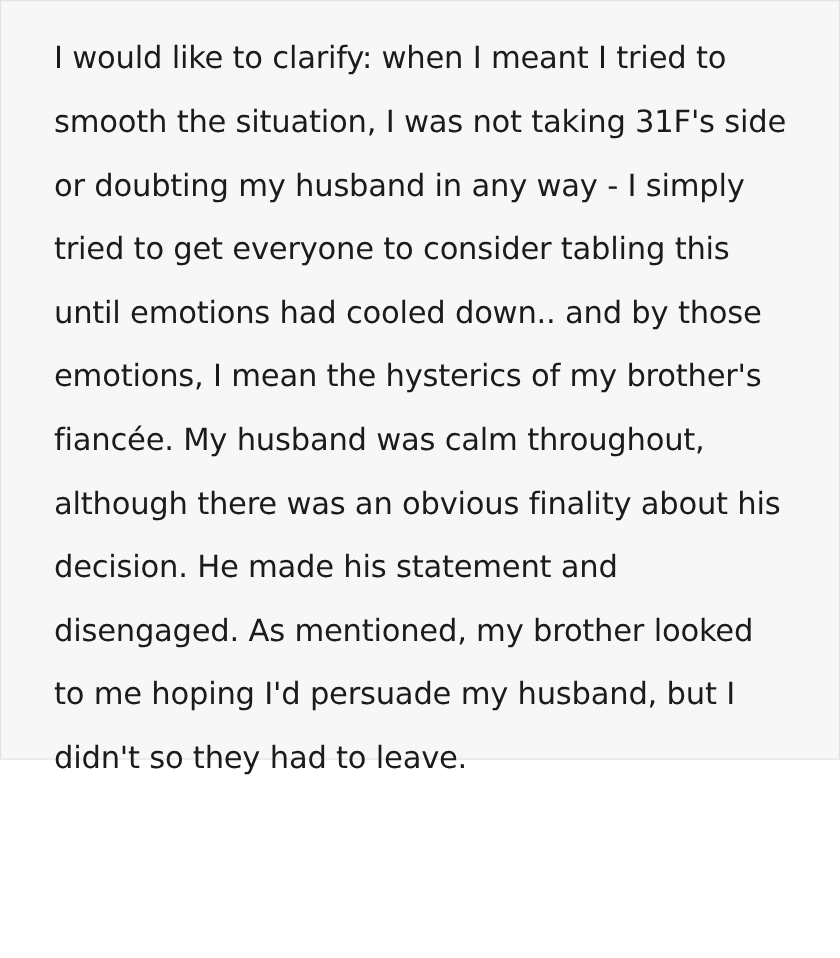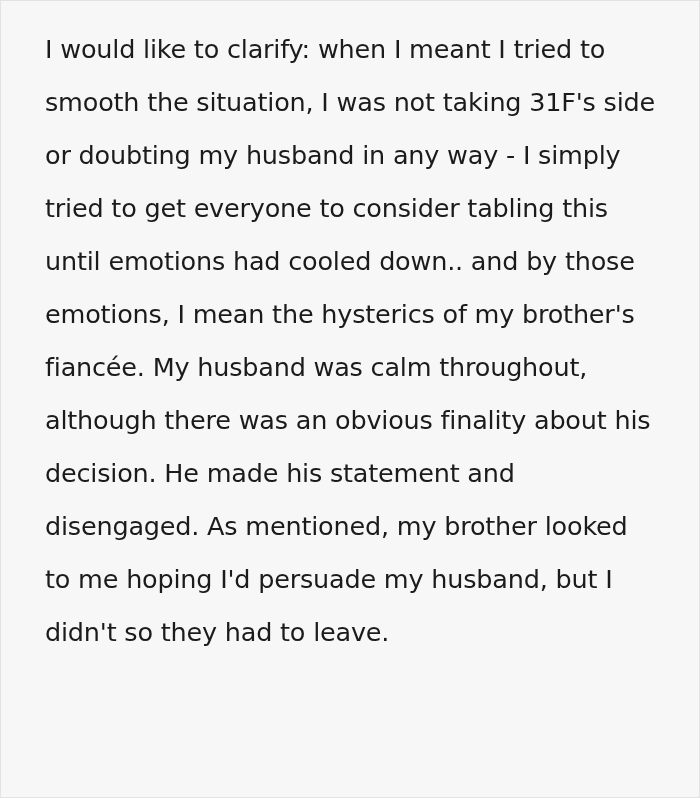--- a/index.html
+++ b/index.html
@@ -8,21 +8,21 @@
   }
   body {
     width: 700px;
     height: 798px;
     background: #ffffff;
     font-family: "DejaVu Sans", sans-serif;
   }
   .page {
     box-sizing: border-box;
     width: 700px;
-    height: 798px;
+    height: 633px;
     background: #f7f7f7;
     border: 1px solid #e3e3e3;
     padding: 22px 40px 20px 44px;
     display: block;
   }
   .text-block {
     font-family: "DejaVu Sans", sans-serif;
     font-size: 25.5px;
     line-height: 53px;
     color: #1b1b1b;

